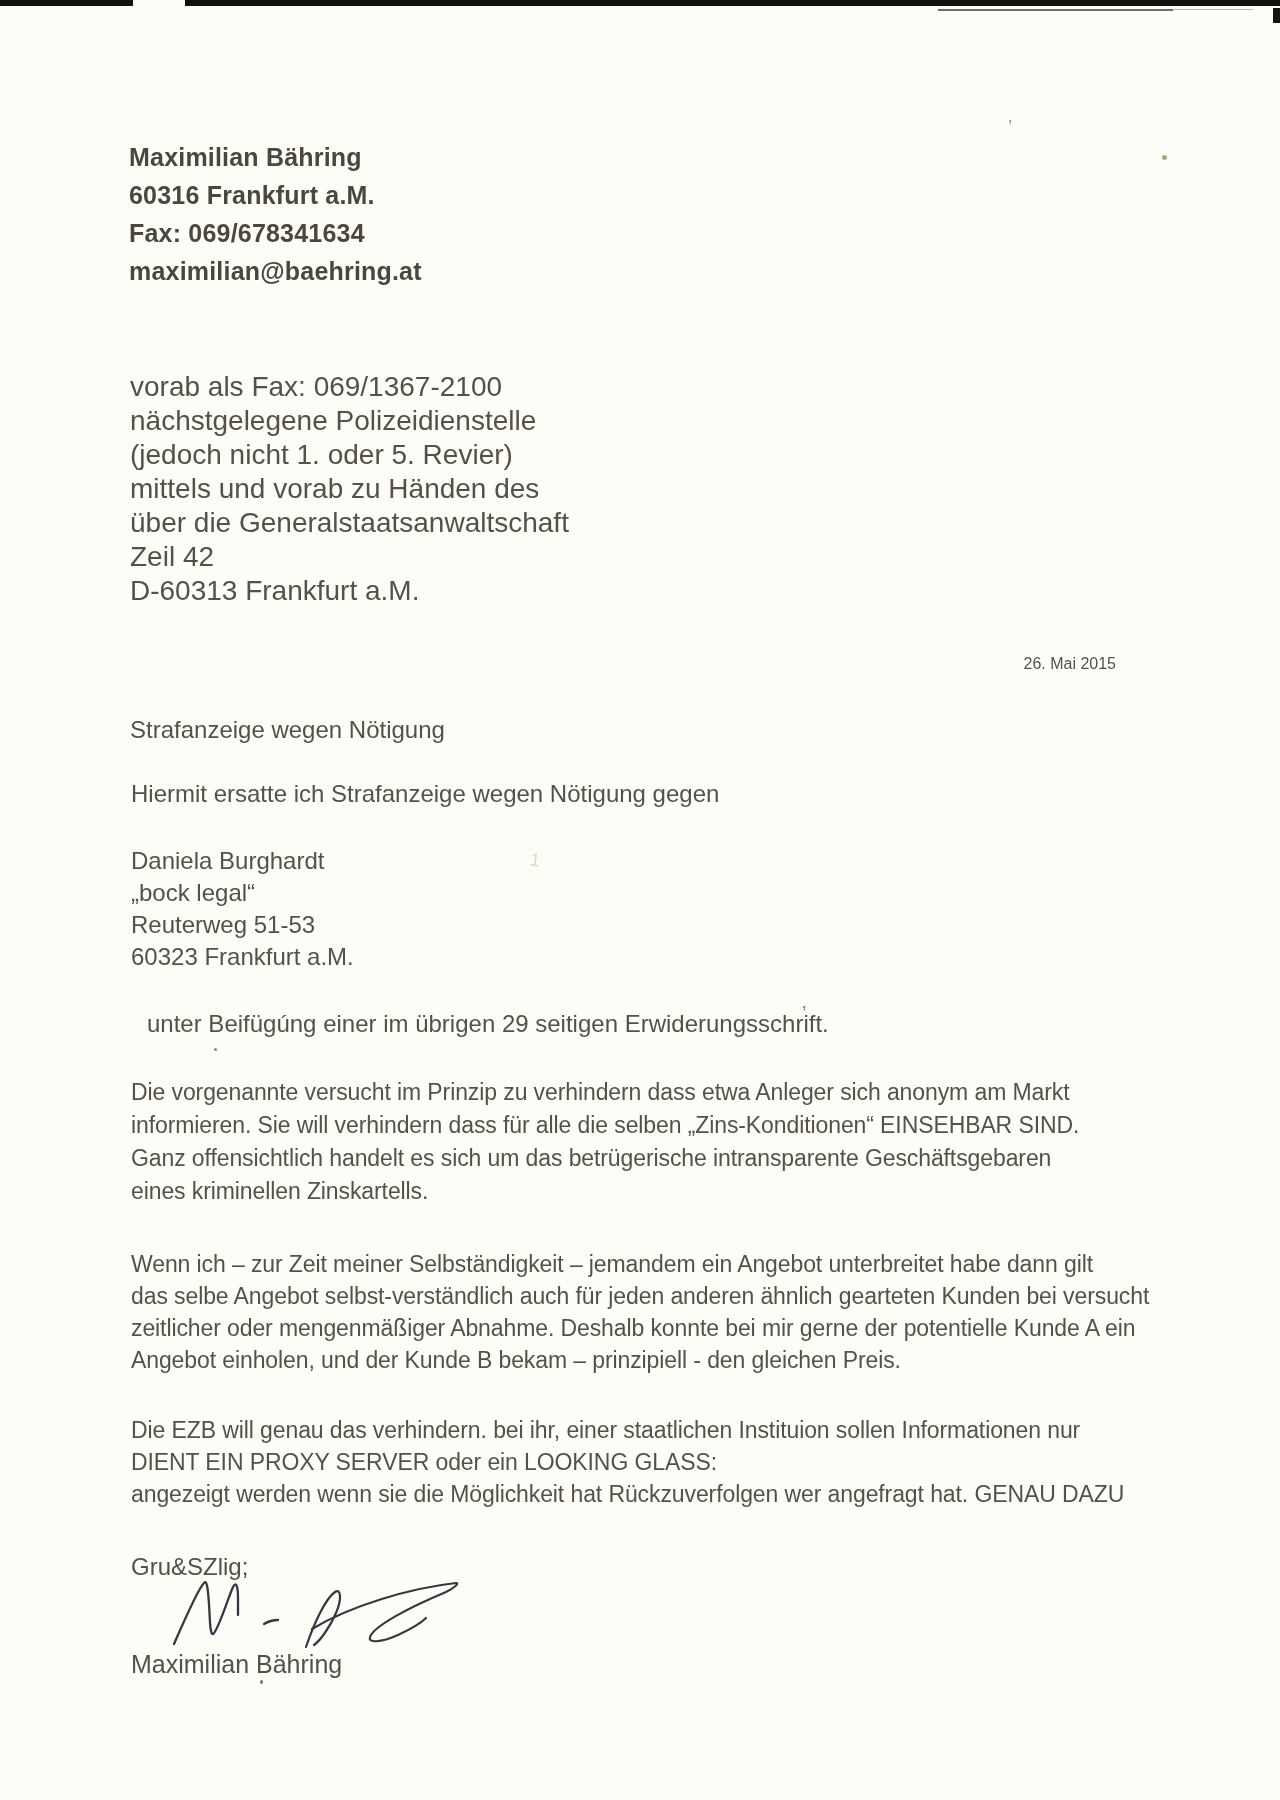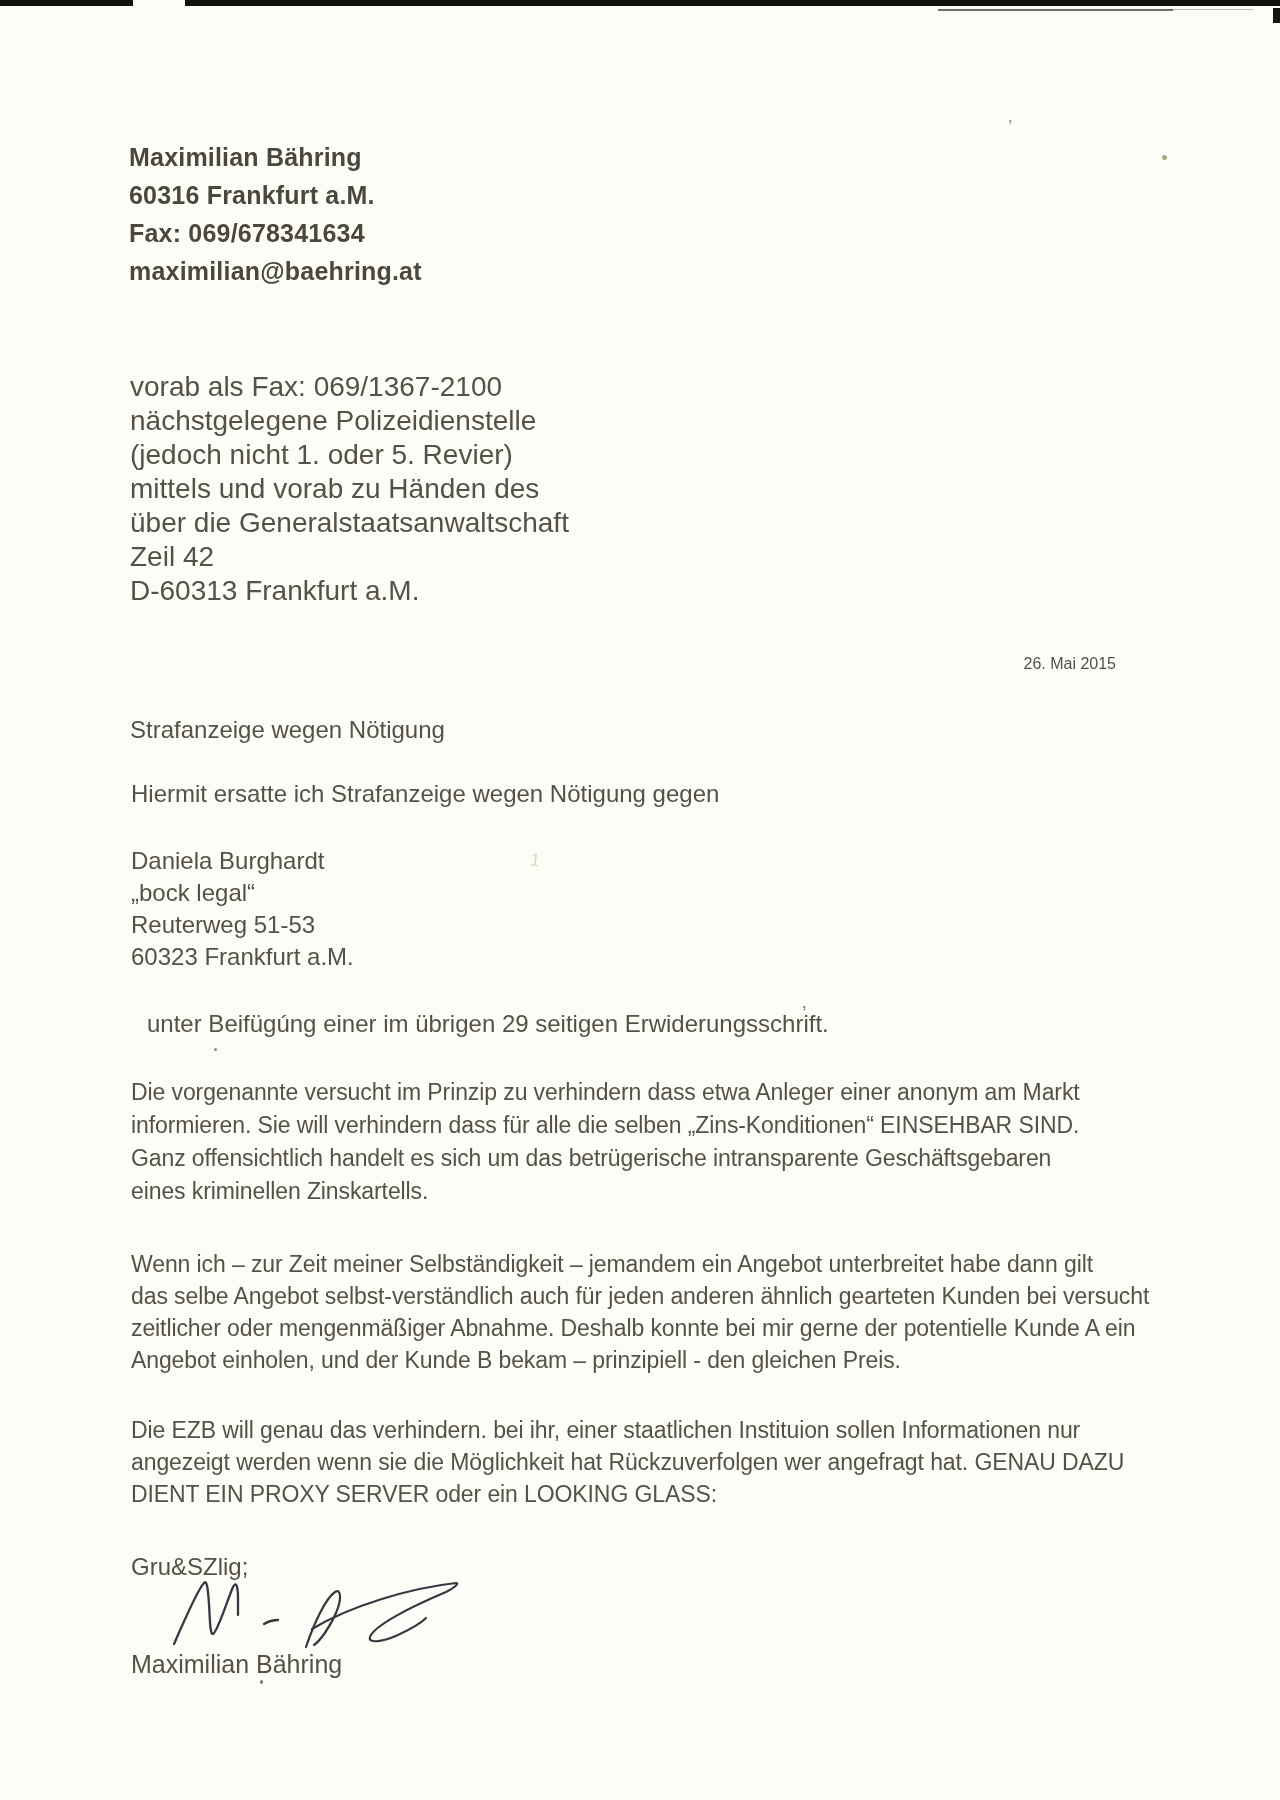--- a/index.html
+++ b/index.html
@@ -84,37 +84,37 @@
   <div class="abs accused">
       <div class="line">Daniela Burghardt</div>
       <div class="line">„bock legal“</div>
       <div class="line">Reuterweg 51-53</div>
       <div class="line">60323 Frankfurt a.M.</div>
     </div>
 
   <div class="abs attach">unter Beifügúng einer im übrigen 29 seitigen Erwiderungsschrift.</div>
 
   <div class="abs para para1">
-      <div class="line">Die vorgenannte versucht im Prinzip zu verhindern dass etwa Anleger einer anonym am Markt</div>
+      <div class="line">Die vorgenannte versucht im Prinzip zu verhindern dass etwa Anleger sich anonym am Markt</div>
       <div class="line">informieren. Sie will verhindern dass für alle die selben „Zins-Konditionen“ EINSEHBAR SIND.</div>
       <div class="line">Ganz offensichtlich handelt es sich um das betrügerische intransparente Geschäftsgebaren</div>
       <div class="line">eines kriminellen Zinskartells.</div>
     </div>
 
   <div class="abs para para2">
       <div class="line">Wenn ich – zur Zeit meiner Selbständigkeit – jemandem ein Angebot unterbreitet habe dann gilt</div>
       <div class="line">das selbe Angebot selbst-verständlich auch für jeden anderen ähnlich gearteten Kunden bei versucht</div>
       <div class="line">zeitlicher oder mengenmäßiger Abnahme. Deshalb konnte bei mir gerne der potentielle Kunde A ein</div>
       <div class="line">Angebot einholen, und der Kunde B bekam – prinzipiell - den gleichen Preis.</div>
     </div>
 
   <div class="abs para para3">
       <div class="line">Die EZB will genau das verhindern. bei ihr, einer staatlichen Instituion sollen Informationen nur</div>
+      <div class="line">DIENT EIN PROXY SERVER oder ein LOOKING GLASS:</div>
       <div class="line">angezeigt werden wenn sie die Möglichkeit hat Rückzuverfolgen wer angefragt hat. GENAU DAZU</div>
-      <div class="line">DIENT EIN PROXY SERVER oder ein LOOKING GLASS:</div>
     </div>
 
   <div class="abs closing">Gru&amp;SZlig;</div>
 
   <svg class="abs signature" viewBox="0 0 300 78" fill="none">
     <path d="M6,68 C16,45 30,13 36,7 C39,3 40,14 41,28 C42,44 42,59 45,58 C50,55 60,22 65,11 C68,5 70,10 70,22 L70,39" stroke="#333841" stroke-width="2.3" stroke-linecap="round"></path>
     <path d="M96,48 c5,-3 10,-4 14,-4" stroke="#333841" stroke-width="2.3" stroke-linecap="round"></path>
     <path d="M138,71 C146,47 158,22 167,16 C173,12 174,23 168,37 C162,51 152,65 146,69" stroke="#333841" stroke-width="2.2" stroke-linecap="round"></path>
     <path d="M144,53 C182,30 242,12 288,7 C292,7 286,12 278,16 C240,32 206,50 202,61 C200,67 212,67 230,59 C245,52 254,46 258,42" stroke="#333841" stroke-width="2.1" stroke-linecap="round"></path>
   </svg>

